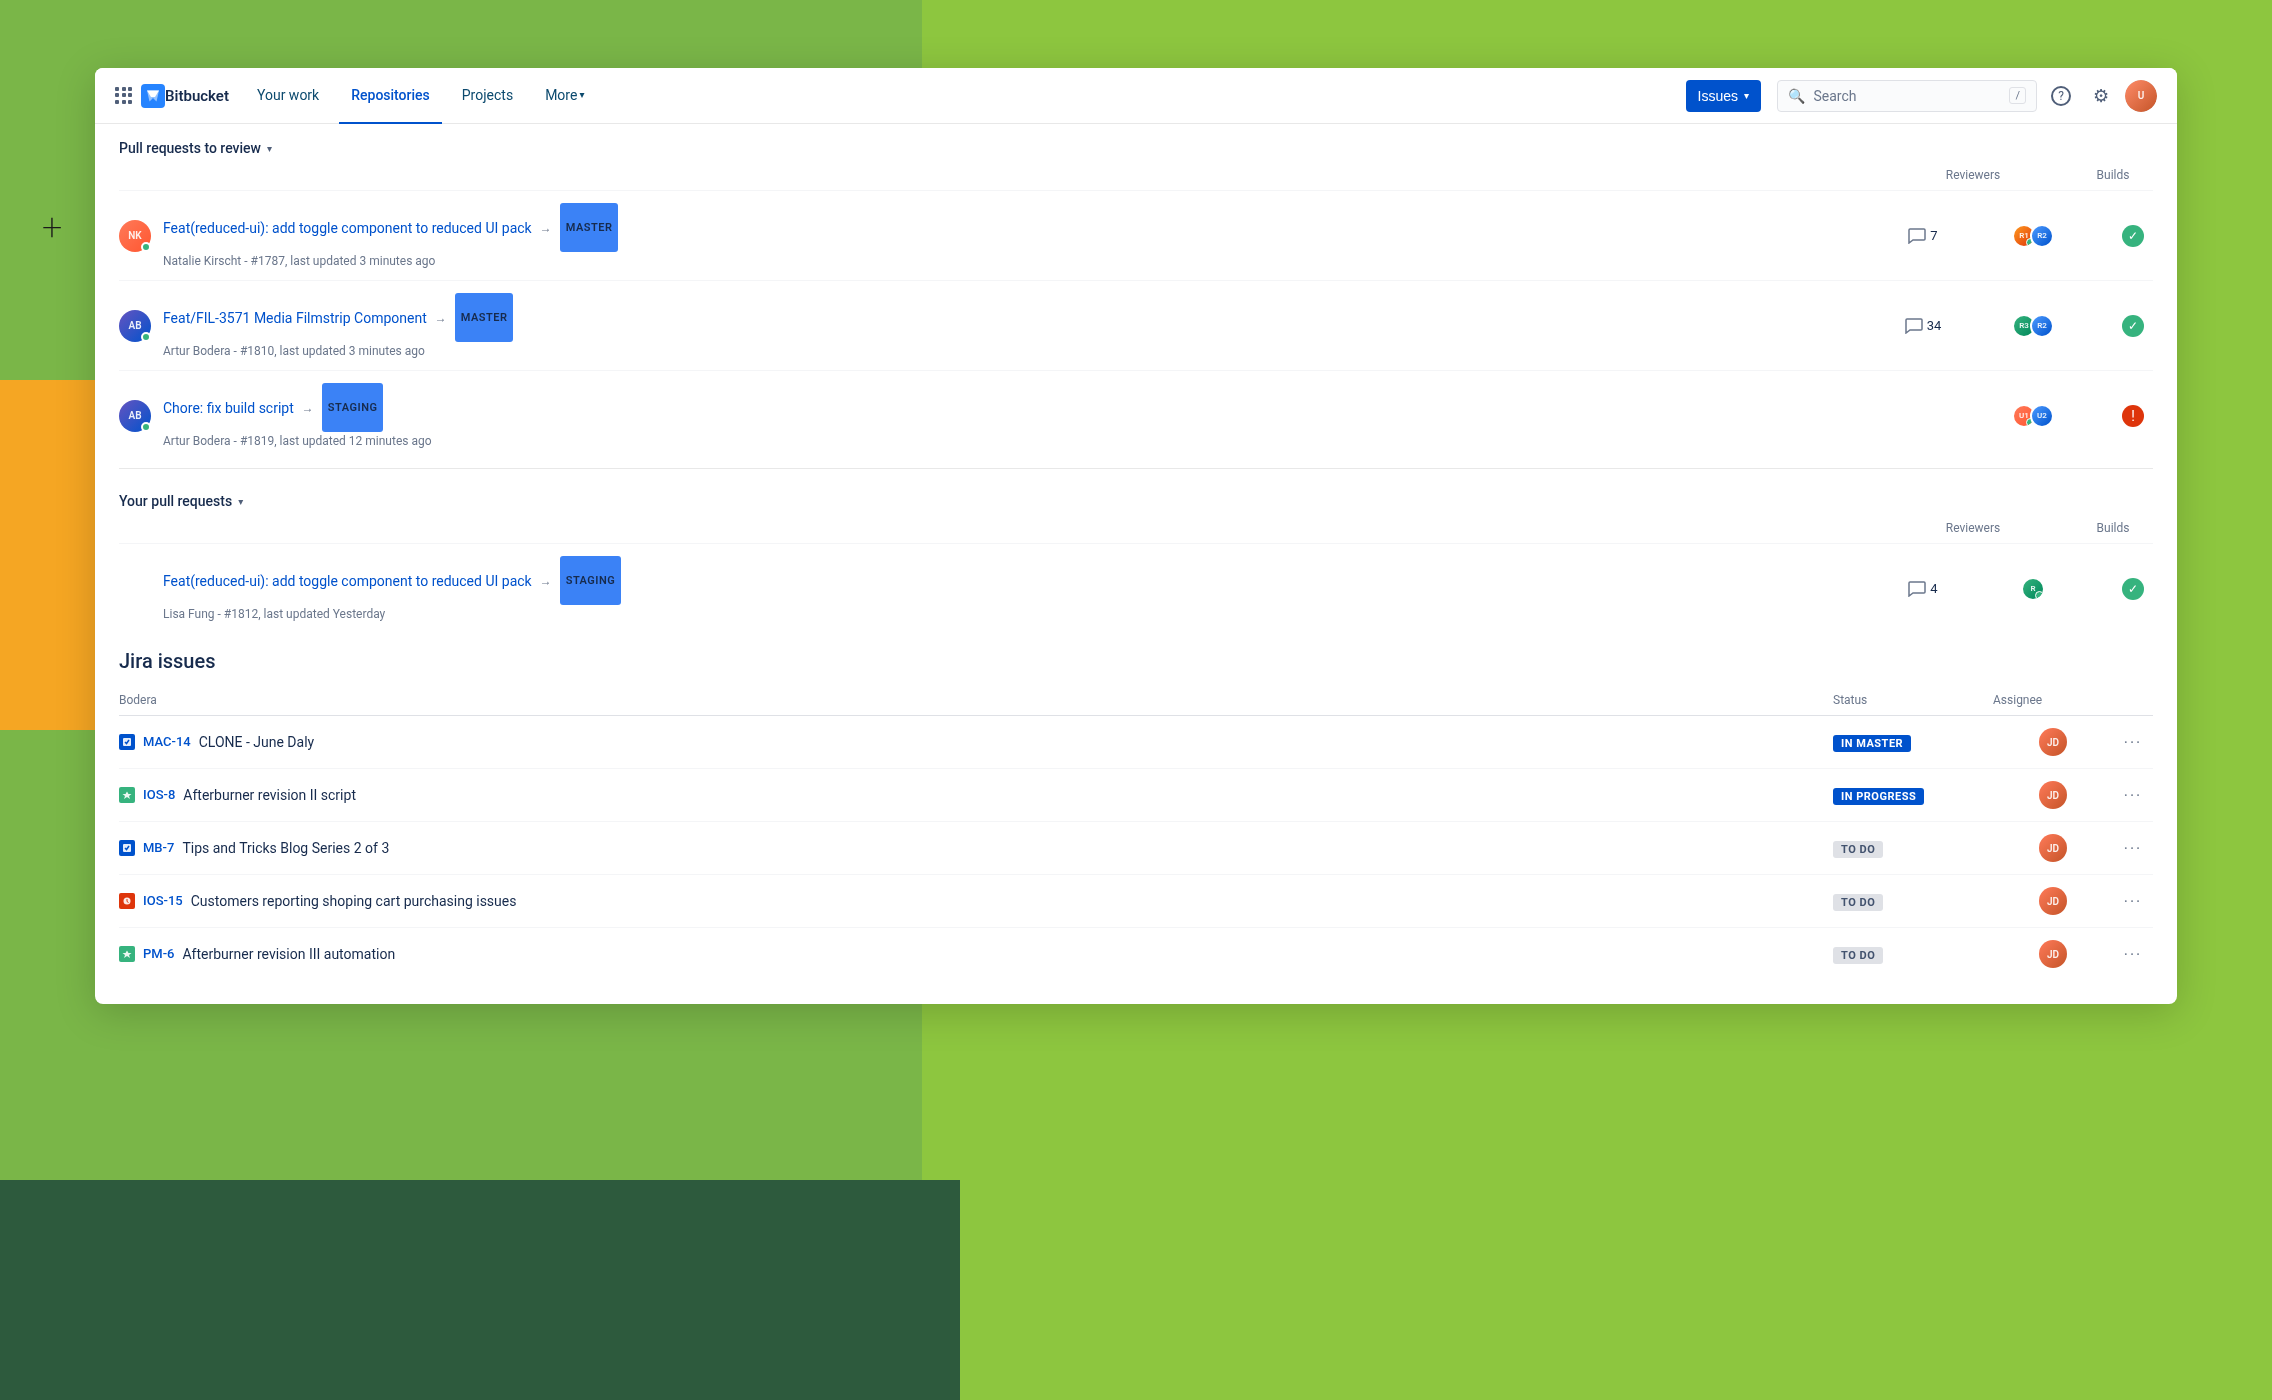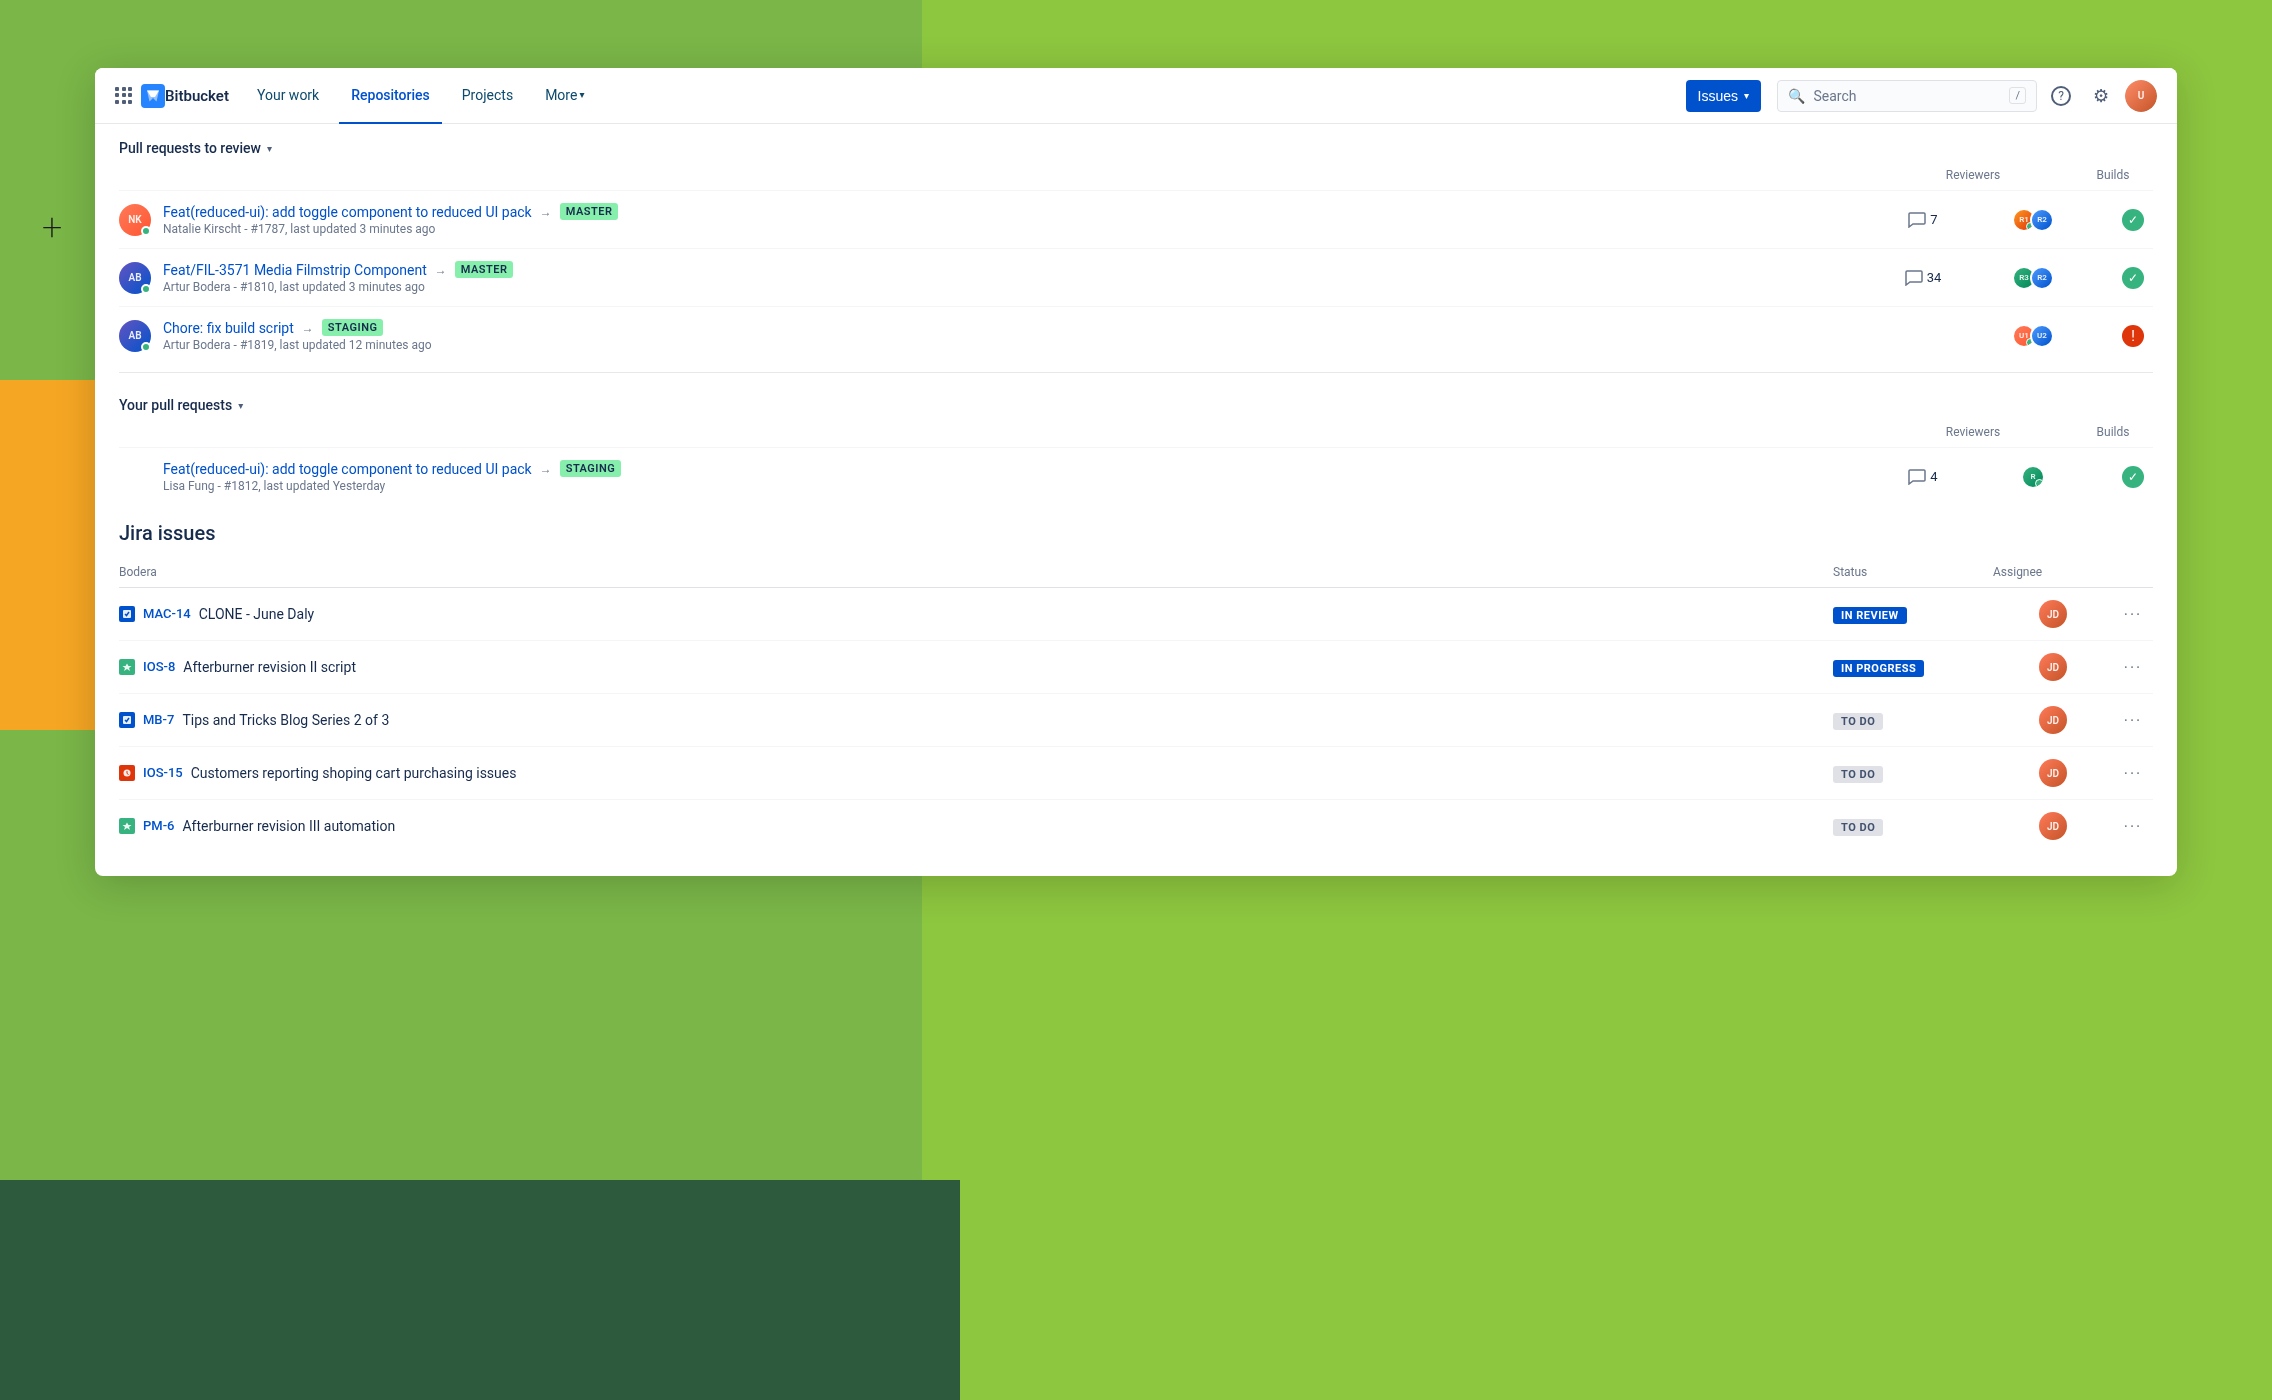--- a/index.html
+++ b/index.html
@@ -275,25 +275,25 @@
       font-size: 14px;
       color: #0052cc;
       cursor: pointer;
       text-align: right;
     }
     .pr-arrow {
       font-size: 12px;
       color: #6b778c;
     }
     .pr-branch-tag {
-      background: #86efac;
+      background: #3b82f6;
       color: #172b4d;
       font-size: 11px;
       font-weight: 600;
-      padding: 2px 6px;
+      padding: 18px 6px;
       border-radius: 3px;
       letter-spacing: 0.5px;
     }
     .pr-meta {
       font-size: 12px;
       color: #6b778c;
       margin-top: 2px;
     }
     .pr-right {
       display: flex;
@@ -790,21 +790,21 @@
           <div class="jira-type-icon jira-type-task">
             <svg width="10" height="10" viewBox="0 0 10 10" fill="white">
                 <rect x="1" y="1" width="8" height="8" rx="1" fill="white" opacity="0.9"></rect>
                 <path d="M3 5l1.5 1.5L7 3" stroke="#0052cc" stroke-width="1.5" fill="none"></path>
               </svg>
           </div>
           <span class="jira-key">MAC-14</span>
           <span class="jira-summary">CLONE - June Daly</span>
         </div>
         <div class="jira-status">
-          <span class="status-badge status-in-review">IN REVIEW</span>
+          <span class="status-badge status-in-review">IN MASTER</span>
         </div>
         <div class="jira-assignee">
           <div class="assignee-avatar av-assignee">
             <div class="face" style="font-size:10px;">JD</div>
           </div>
         </div>
         <div class="jira-actions">
           <span class="more-icon">···</span>
         </div>
       </div>

